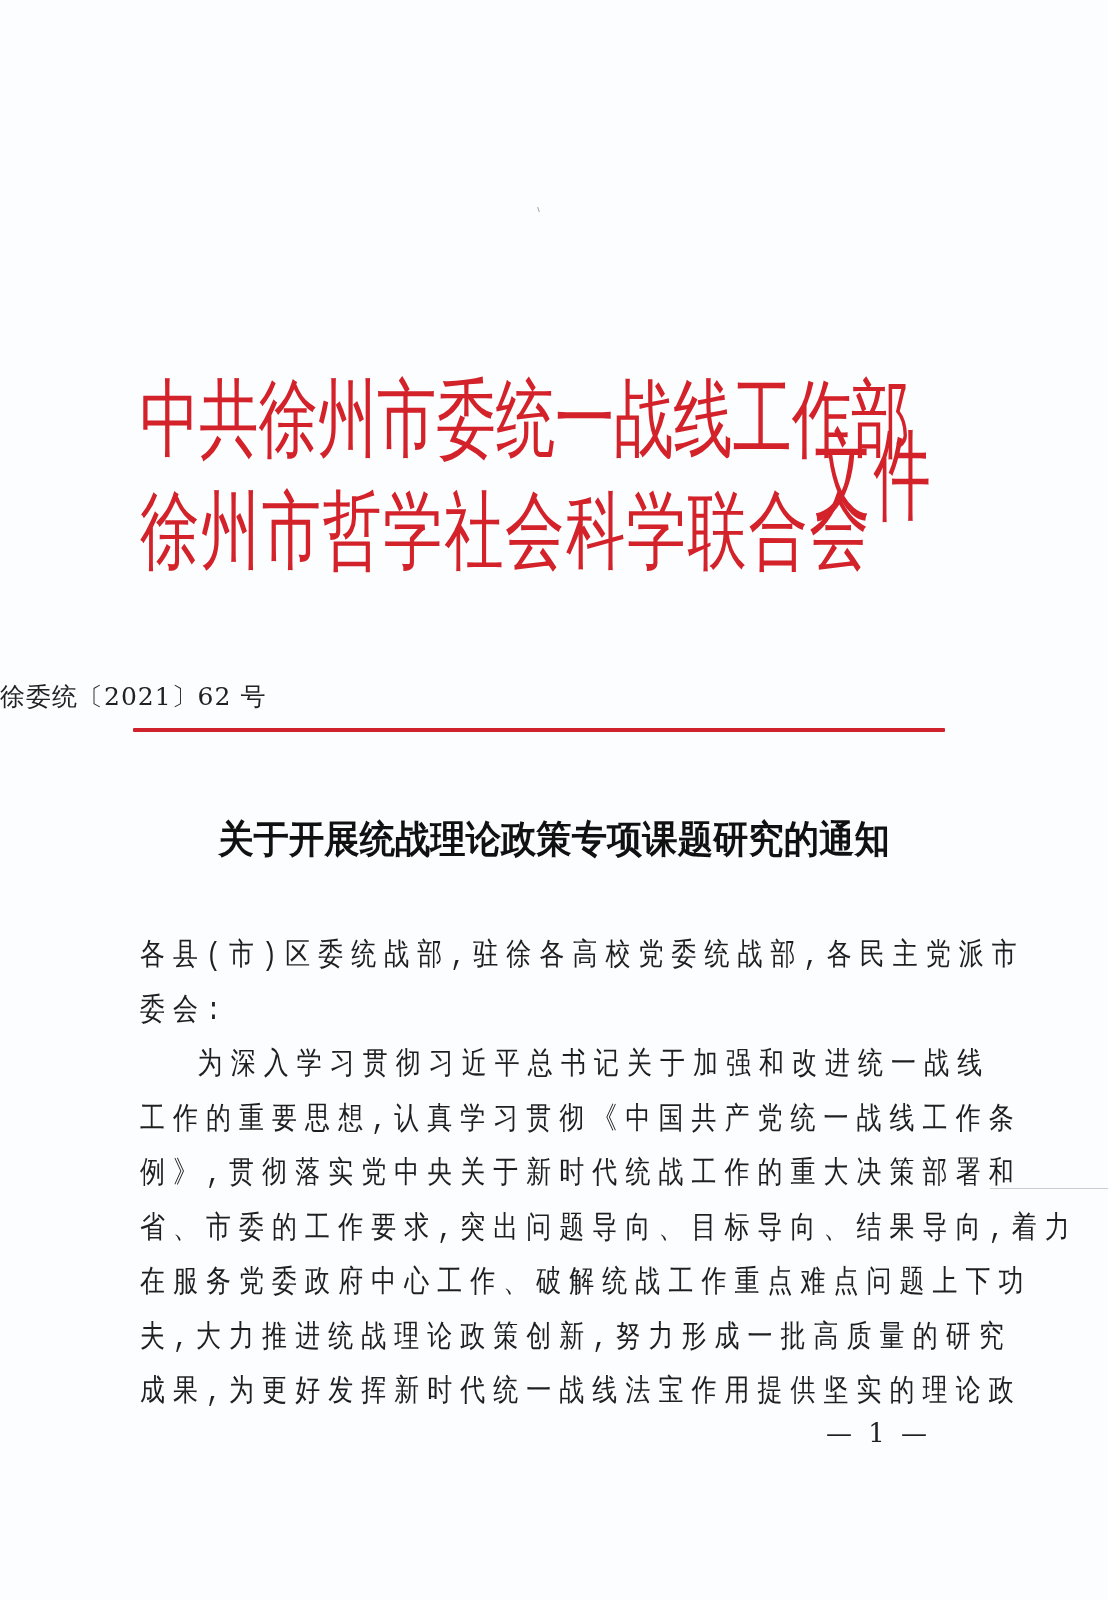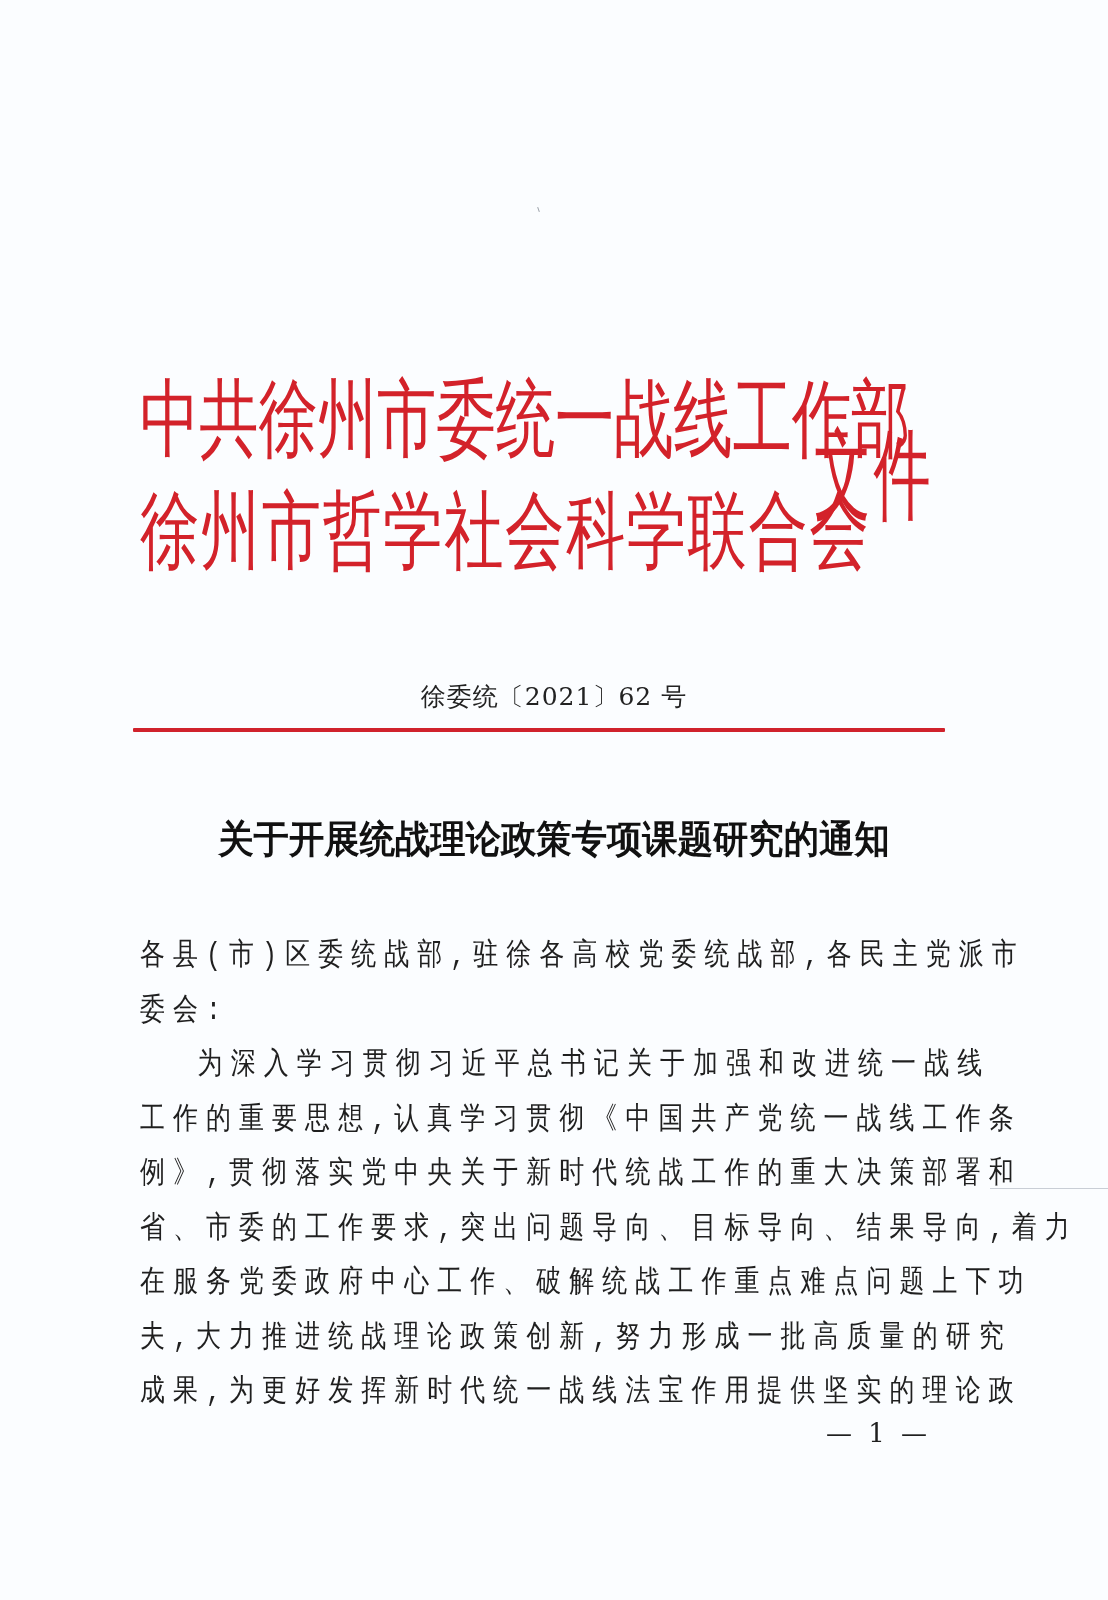--- a/index.html
+++ b/index.html
@@ -66,21 +66,20 @@
       white-space: nowrap;
       transform: scaleX(0.62) scaleY(1.08);
       transform-origin: left top;
       letter-spacing: 4px;
     }
     .doc-number {
       position: absolute;
       left: 0;
       width: 1108px;
       top: 680px;
-      text-align: center;
       font-size: 25px;
       color: #222;
       letter-spacing: 1px;
     }
     .red-rule {
       position: absolute;
       left: 133px;
       top: 728px;
       width: 812px;
       height: 4px;

